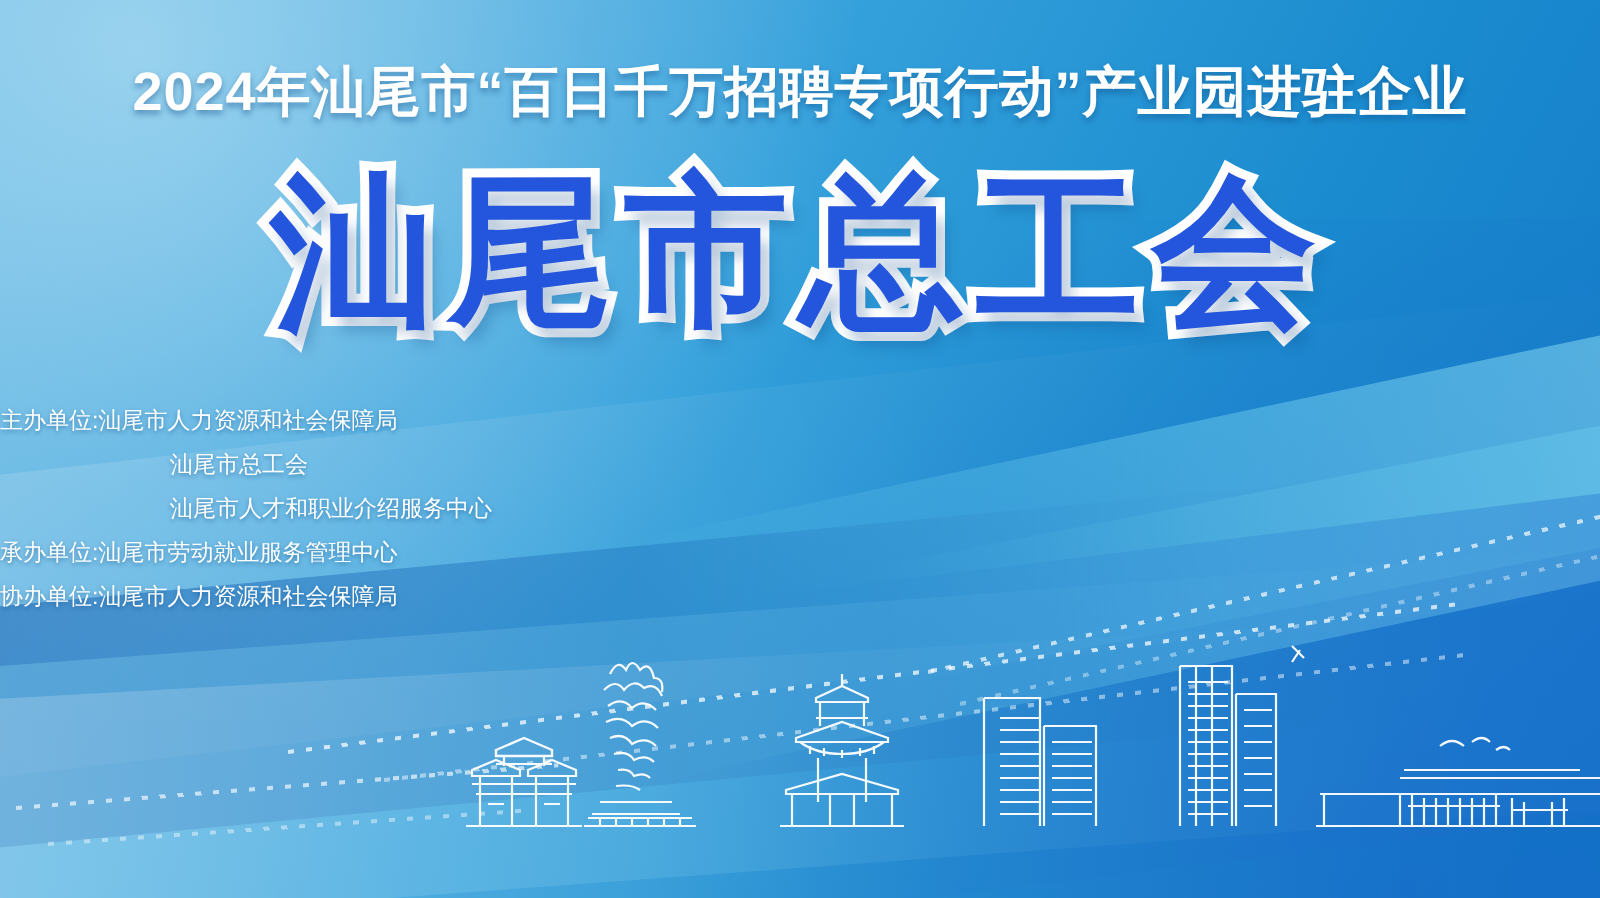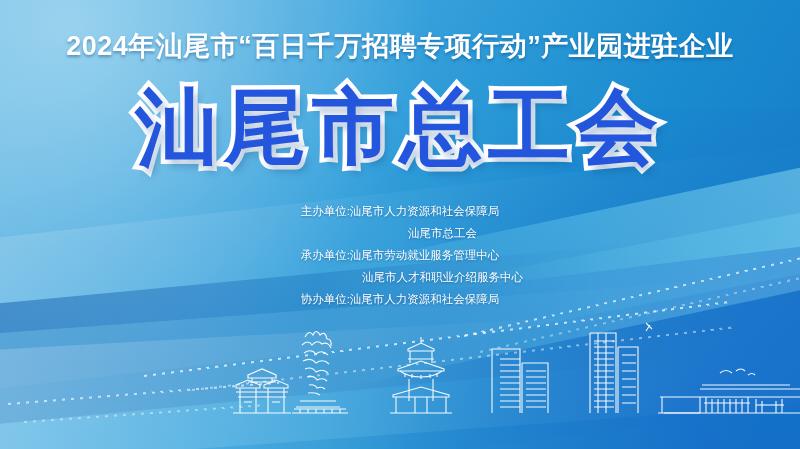--- a/index.html
+++ b/index.html
@@ -57,21 +57,21 @@
     font-size:82px;font-weight:bold;letter-spacing:6px;
     color:#2355dd;
     -webkit-text-stroke:9px #ffffff;
     paint-order:stroke fill;
     text-shadow:5px 7px 7px rgba(10,70,130,.28);
     white-space:nowrap;
     line-height:1.05;
   }
   .org-block{
     position:absolute;top:200px;left:0;width:100%;
-    text-align:center;color:#ffffff;
+    color:#ffffff;
     font-size:11.5px;line-height:22px;
     text-shadow:0 1px 2px rgba(10,70,130,.5);
   }
   .org-line{white-space:nowrap;}
   .org-line.indent{padding-left:64px;margin-left:21px;}
 
   
   .skyline{position:absolute;left:0;bottom:0;width:100%;height:130px;}
 </style>
 </head>
@@ -172,18 +172,18 @@
     </g>
   </svg>
 
   <div class="title-line">2024年汕尾市“百日千万招聘专项行动”产业园进驻企业</div>
 
   <div class="headline">汕尾市总工会</div>
 
   <div class="org-block">
     <div class="org-line">主办单位:汕尾市人力资源和社会保障局</div>
     <div class="org-line indent">汕尾市总工会</div>
+    <div class="org-line indent">汕尾市人才和职业介绍服务中心</div>
     <div class="org-line">承办单位:汕尾市劳动就业服务管理中心</div>
-    <div class="org-line indent">汕尾市人才和职业介绍服务中心</div>
     <div class="org-line">协办单位:汕尾市人力资源和社会保障局</div>
   </div>
 
 </div>
 
 </body></html>

